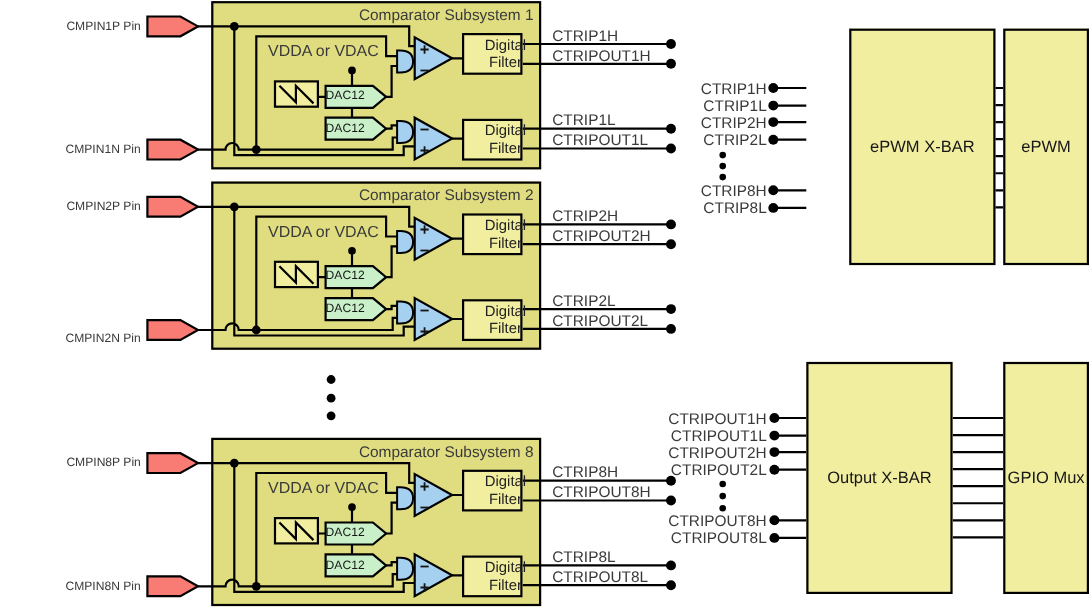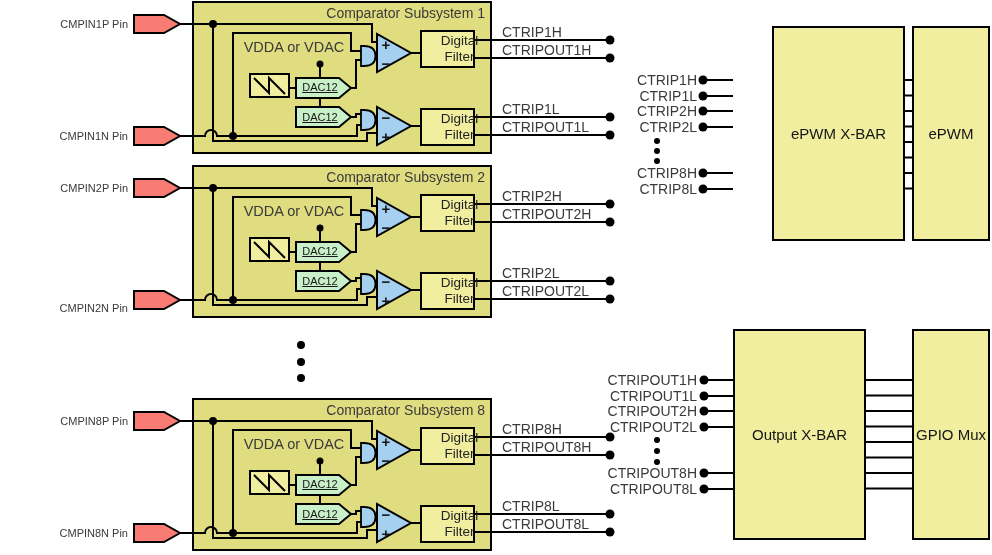--- a/index.html
+++ b/index.html
@@ -7,22 +7,22 @@
             font-family:"Liberation Sans", sans-serif; overflow:hidden; }
   .subsys { position:absolute; left:0; width:580px; height:158px;margin-left:40px; }
   .subsys-box { position:absolute; left:152px; top:0; width:300px; height:153px;
                 background:var(--box_fill); border:2px solid #000; box-sizing:border-box; }
   .subsys-title { position:absolute; left:245px; top:4px; width:200px; text-align:right;
                   font-size:14px; color:var(--text); }
   .pin-label { position:absolute; left:0; width:88px; text-align:right; font-size:11px;
                line-height:16px; color:var(--text); white-space:nowrap; }
   .vdda-label { position:absolute; left:202px; top:38px; width:104px; text-align:center;
                 font-size:14.5px; color:var(--text); white-space:nowrap; }
-  .dac-label { position:absolute; left:256px; width:48px; text-align:center; font-size:11px;
-               line-height:13px; color:#161616;text-decoration:underline; }
+  .dac-label { position:absolute; left:256px; width:48px; text-align:left; font-size:11px;
+               line-height:13px; color:#161616; }
   .filter-box { position:absolute; left:380px; width:55px; height:38px;
                 background:var(--component_fill); border:2px solid #000; box-sizing:border-box;
                 display:flex; flex-direction:column; align-items:center; justify-content:center;
                 font-size:13.5px; line-height:16px; color:#222;padding-left:24px; }
   .out-label { position:absolute; left:462px; width:120px; font-size:14px; line-height:13px;
                color:var(--text); white-space:nowrap; }
   .right-label { position:absolute; left:595px; width:102px; text-align:right; font-size:14px;
                  line-height:16px; color:var(--text); white-space:nowrap; }
   .bigbox { position:absolute; background:var(--component_fill); border:2px solid #000;
             box-sizing:border-box; display:flex; align-items:center; justify-content:center;

